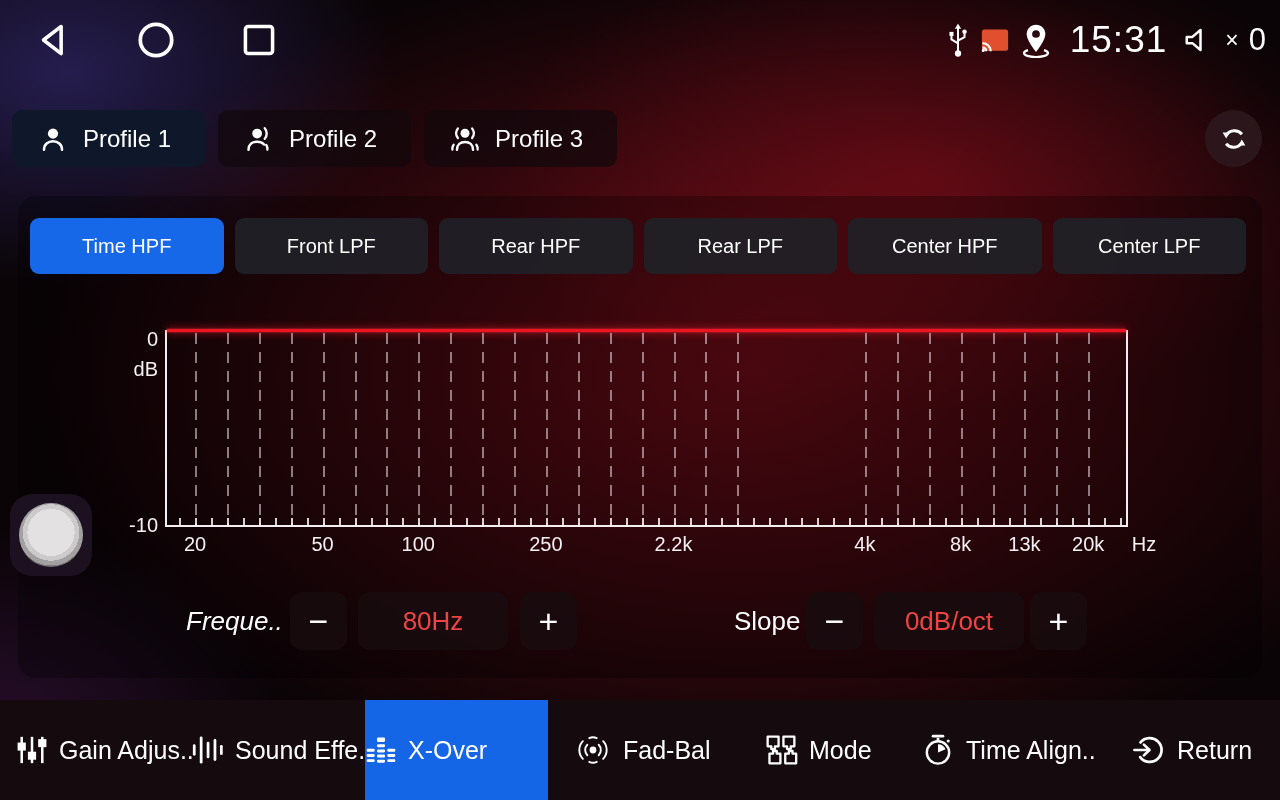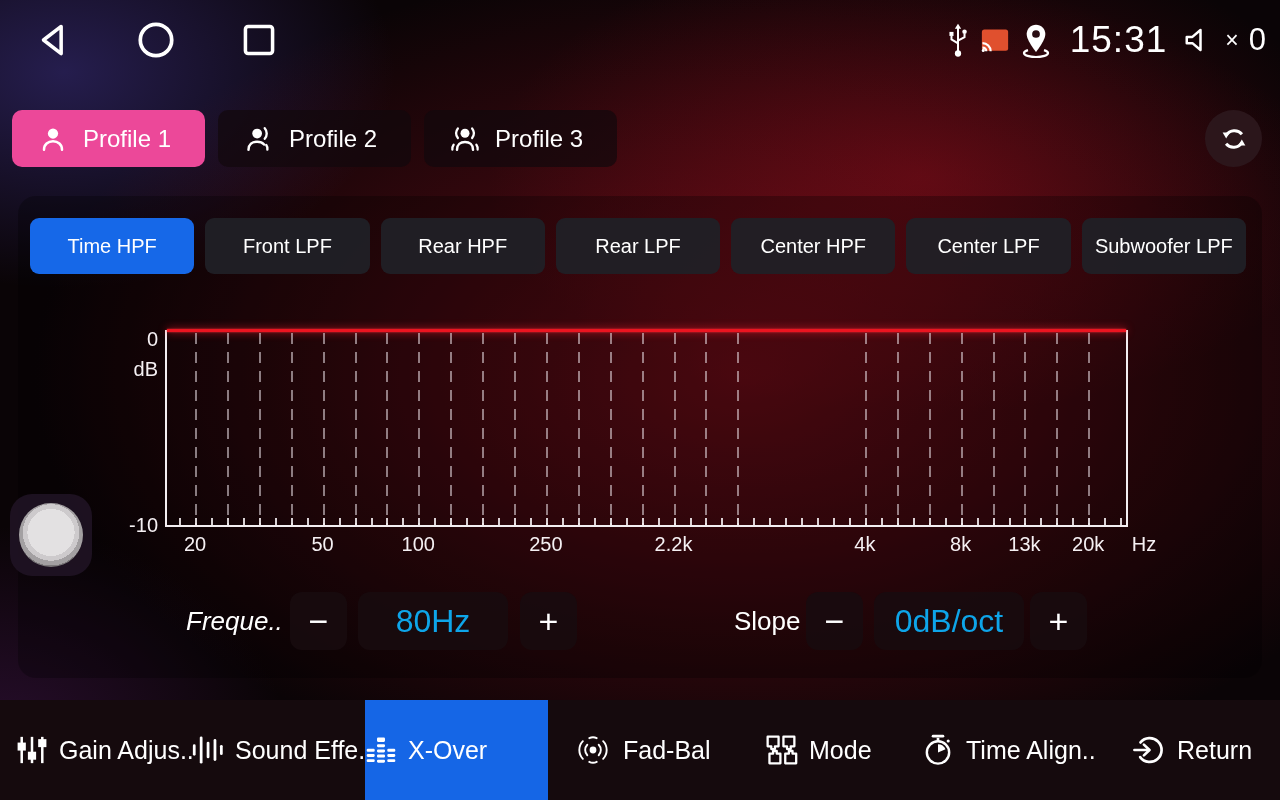--- a/index.html
+++ b/index.html
@@ -21,21 +21,21 @@
   .sysnav { top:18px; left:34px; display:flex; gap:64px; align-items:center; height:44px; }
   .statusbar { top:14px; right:14px; display:flex; align-items:center; gap:10px; height:52px; }
   .clock { font-size:37px; font-weight:400; letter-spacing:1px; margin:0 6px 0 8px; }
   .vol-x { font-size:23px; margin-left:2px; }
   .vol-0 { font-size:31px; }
 
   
   .profile-row { top:110px; left:12px; display:flex; gap:13px; }
   .profile-btn { height:57px; display:flex; align-items:center; gap:15px; padding:0 34px 0 26px;
     border-radius:10px; background:rgba(18,8,13,0.72); font-size:24px; cursor:pointer; }
-  .profile-btn.active { background:#ec4899; }
+  .profile-btn.active { background:#0f172a; }
   .reset-btn { top:110px; left:1205px; width:57px; height:57px; border-radius:50%;
     background:rgba(44,24,29,0.92); display:flex; align-items:center; justify-content:center; cursor:pointer; }
 
   
   .panel { left:18px; top:196px; width:1244px; height:482px; border-radius:18px; background:rgba(0,0,0,0.28); }
 
   
   .tabs { top:218px; left:30px; width:1216px; height:56px; display:flex; gap:11px; }
   .tab { flex:1; border-radius:9px; background:rgba(32,32,38,0.94); color:#fff; font-size:20px;
     display:flex; align-items:center; justify-content:center; cursor:pointer; white-space:nowrap; }
@@ -57,21 +57,21 @@
     display:flex; align-items:center; justify-content:center; cursor:pointer; }
   .knob-face { width:64px; height:64px; border-radius:50%;
     background:radial-gradient(circle at 50% 46%, #e3e1e2 0 50%, #cdcacc 50% 60%, #a3a0a2 60% 70%,
       #7a7779 70% 80%, #525052 80% 90%, #353335 90% 100%); }
 
   
   .ctl-label { top:592px; height:58px; display:flex; align-items:center; font-size:26px; color:#fff; }
   .ctl-btn { top:592px; width:57px; height:58px; border-radius:12px; background:rgba(24,11,15,0.88);
     display:flex; align-items:center; justify-content:center; font-size:34px; color:#fff; cursor:pointer; }
   .ctl-value { top:592px; height:58px; border-radius:12px; background:rgba(24,11,15,0.88);
-    display:flex; align-items:center; justify-content:center; font-size:32px; color:#0ea5e9; }
+    display:flex; align-items:center; justify-content:center; font-size:26px; color:#ef4444; }
 
   
   .navbar { left:0; top:700px; width:1280px; height:100px; background:#150a0d; }
   .nav-item { position:absolute; top:0; height:100px; display:flex; align-items:center; gap:11px;
     font-size:25px; color:#fff; cursor:pointer; white-space:nowrap; }
   .nav-item.active { background:#1566e6; }
   svg { display:block; }
 </style>
 </head>
 <body>
@@ -191,23 +191,20 @@
         <span>Rear HPF</span>
       </div>
     <div class="tab">
         <span>Rear LPF</span>
       </div>
     <div class="tab">
         <span>Center HPF</span>
       </div>
     <div class="tab">
         <span>Center LPF</span>
-      </div>
-    <div class="tab">
-        <span>Subwoofer LPF</span>
       </div>
   </div>
 
   <div class="abs ylabel" style="left:112px; top:328px;">0</div>
   <div class="abs ylabel" style="left:112px; top:358px;">dB</div>
   <div class="abs ylabel" style="left:112px; top:514px;">-10</div>
 
   <div class="abs plot">
     <div class="response-line"></div>
   <div class="gridline" style="left: 28px;"></div>

